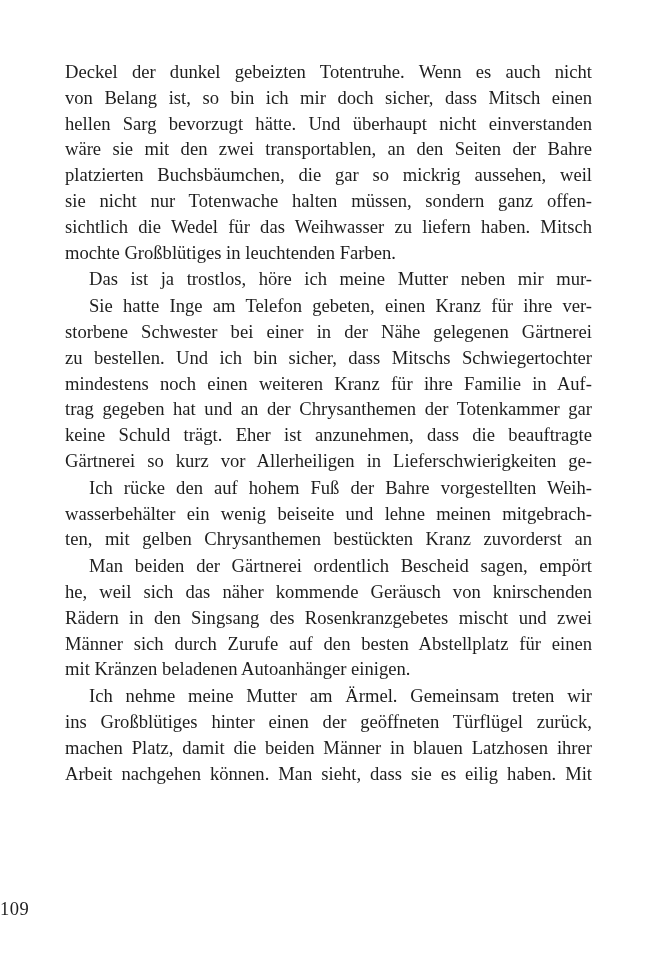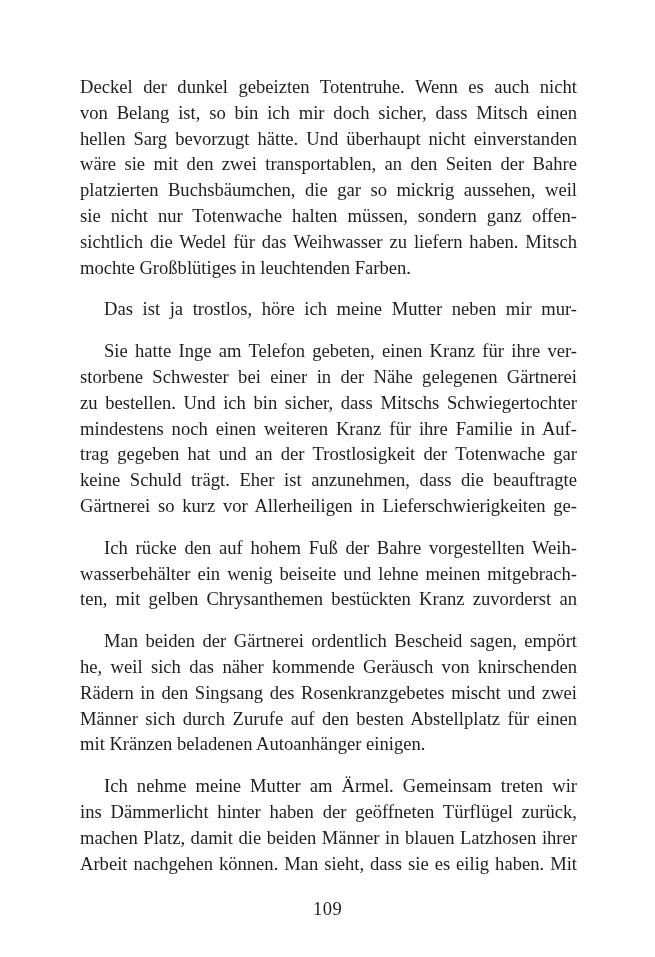--- a/index.html
+++ b/index.html
@@ -19,21 +19,21 @@
   }
   .text-block {
     position: absolute;
     left: 64px;
     top: 58px;
     width: 529px;
     font-size: 18.6px;
     line-height: 25.8px;
   }
   .paragraph {
-    margin: 16px;
+    margin: 1px;
     padding: 0;
   }
   .paragraph.indent .line:first-child {
     padding-left: 24px;
   }
   .line {
     white-space: nowrap;
     text-align: justify;
     text-align-last: justify;
     -moz-text-align-last: justify;
@@ -44,21 +44,21 @@
   }
   .line.last.fill {
     text-align-last: justify;
     -moz-text-align-last: justify;
   }
   .page-number {
     position: absolute;
     left: 0;
     top: 899px;
     width: 100%;
-    text-align: center;
+    text-align: left;
     font-size: 18.5px;
     letter-spacing: 0.5px;
   }
 </style>
 </head>
 <body>
 
 <div class="book-page">
   <div class="text-block">
       <div class="paragraph">
@@ -72,37 +72,37 @@
         <div class="line last">mochte Großblütiges in leuchtenden Farben.</div>
       </div>
       <div class="paragraph indent">
         <div class="line">Das ist ja trostlos, höre ich meine Mutter neben mir mur-</div>
       </div>
       <div class="paragraph indent">
         <div class="line">Sie hatte Inge am Telefon gebeten, einen Kranz für ihre ver-</div>
         <div class="line">storbene Schwester bei einer in der Nähe gelegenen Gärtnerei</div>
         <div class="line">zu bestellen. Und ich bin sicher, dass Mitschs Schwiegertochter</div>
         <div class="line">mindestens noch einen weiteren Kranz für ihre Familie in Auf-</div>
-        <div class="line">trag gegeben hat und an der Trostlosigkeit der Totenwache gar</div>
+        <div class="line">trag gegeben hat und an der Chrysanthemen der Totenkammer gar</div>
         <div class="line">keine Schuld trägt. Eher ist anzunehmen, dass die beauftragte</div>
         <div class="line">Gärtnerei so kurz vor Allerheiligen in Lieferschwierigkeiten ge-</div>
       </div>
       <div class="paragraph indent">
         <div class="line">Ich rücke den auf hohem Fuß der Bahre vorgestellten Weih-</div>
         <div class="line">wasserbehälter ein wenig beiseite und lehne meinen mitgebrach-</div>
         <div class="line">ten, mit gelben Chrysanthemen bestückten Kranz zuvorderst an</div>
       </div>
       <div class="paragraph indent">
         <div class="line">Man beiden der Gärtnerei ordentlich Bescheid sagen, empört</div>
         <div class="line">he, weil sich das näher kommende Geräusch von knirschenden</div>
         <div class="line">Rädern in den Singsang des Rosenkranzgebetes mischt und zwei</div>
         <div class="line">Männer sich durch Zurufe auf den besten Abstellplatz für einen</div>
         <div class="line last">mit Kränzen beladenen Autoanhänger einigen.</div>
       </div>
       <div class="paragraph indent">
         <div class="line">Ich nehme meine Mutter am Ärmel. Gemeinsam treten wir</div>
-        <div class="line">ins Dämmerlicht hinter haben der geöffneten Türflügel zurück,</div>
+        <div class="line">ins Großblütiges hinter einen der geöffneten Türflügel zurück,</div>
         <div class="line">machen Platz, damit die beiden Männer in blauen Latzhosen ihrer</div>
         <div class="line last fill">Arbeit nachgehen können. Man sieht, dass sie es eilig haben. Mit</div>
       </div>
     </div>
   <div class="page-number">109</div>
 </div>
 
 </body></html>

